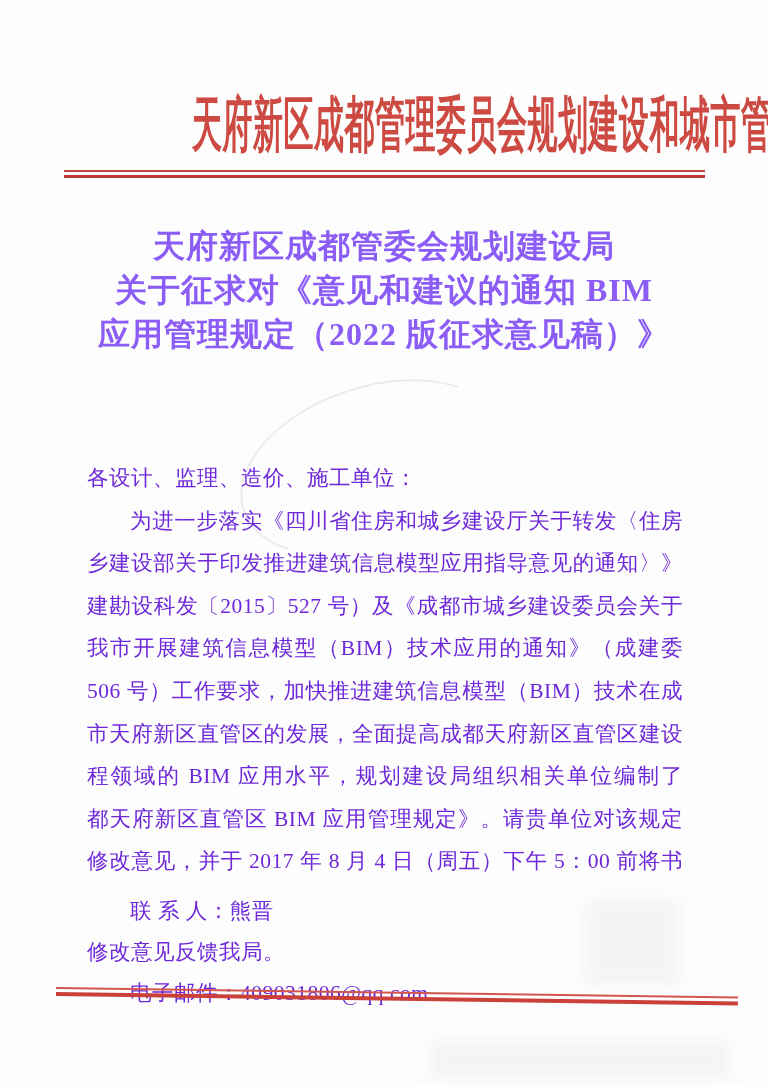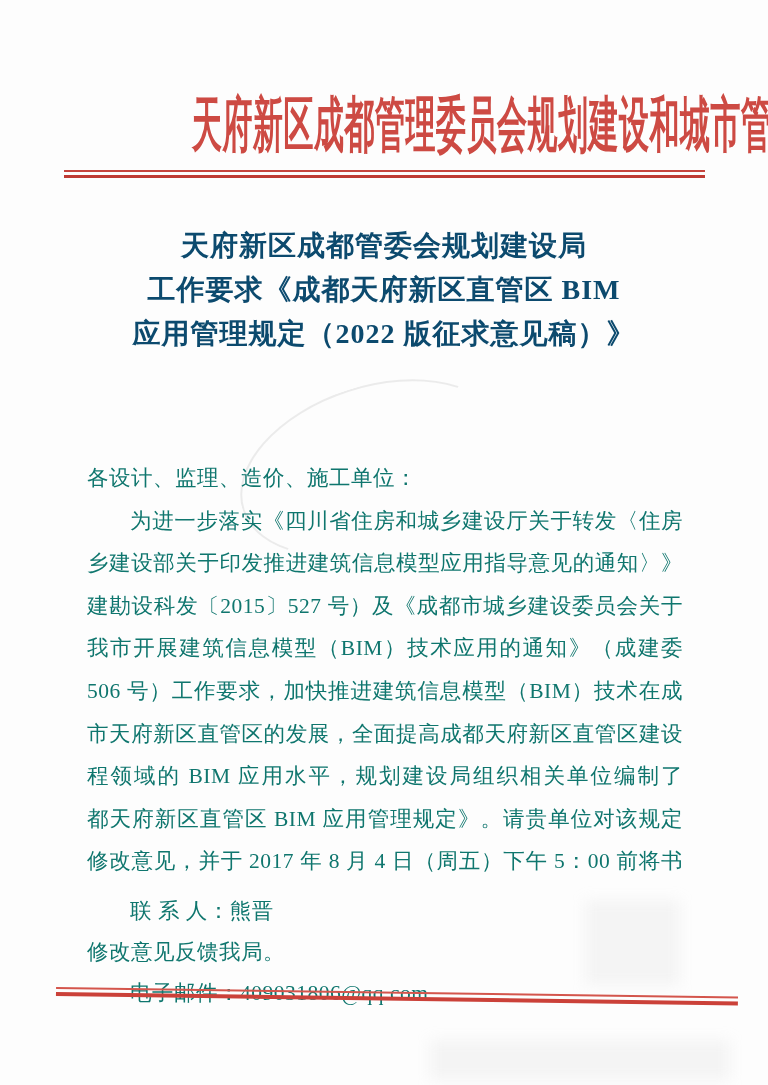--- a/index.html
+++ b/index.html
@@ -28,38 +28,38 @@
   .rule-bottom {
     top:987px; left:56px; width:682px;
     transform:rotate(0.8deg); transform-origin:left center;
   }
   .rule-bottom .r1 { background:#d4554c; }
   .rule-bottom .r2 { height:4px; background:#cb4139; margin-top:3px; }
 
   
   .doc-title {
     position:absolute; top:224px; left:0; width:768px;
-    text-align:center; color:#0c4a6e; font-weight:bold;
-    font-size:28px;
+    text-align:center; color:#8b5cf6; font-weight:bold;
+    font-size:32px;
   }
   .t-line { line-height:44px; white-space:nowrap; letter-spacing:1px; }
 
   
   .stamp {
     position:absolute; left:236px; top:386px; width:270px; height:160px;
     border:2px solid rgba(165,165,165,0.20);
     border-bottom-color:transparent; border-right-color:transparent;
     border-radius:50%;
     transform:rotate(-18deg);
   }
 
   
   .body-text {
     position:absolute; top:457px; left:87px; width:596px;
-    color:#0f766e; font-size:21.5px;
+    color:#6d28d9; font-size:21.5px;
   }
   .ln {
     height:42.6px; line-height:42.6px;
     overflow:hidden; letter-spacing:0.5px;
   }
   .j { text-align:justify; text-align-last:justify; }
   .ind { text-indent:2em; }
   .contact { height:39px; line-height:39px; }
   .contact-first { margin-top:9px; }
 
@@ -76,21 +76,21 @@
 <div class="page">
 
   <div class="lh-text">天府新区成都管理委员会规划建设和城市管理局</div>
   <div class="rule rule-top">
     <div class="r1"></div>
     <div class="r2"></div>
   </div>
 
   <div class="doc-title">
     <div class="t-line">天府新区成都管委会规划建设局</div>
-    <div class="t-line">工作要求《成都天府新区直管区 BIM</div>
+    <div class="t-line">关于征求对《意见和建议的通知 BIM</div>
     <div class="t-line">应用管理规定（2022 版征求意见稿）》</div>
   </div>
 
   <div class="stamp"></div>
 
   <div class="body-text">
     <div class="ln">各设计、监理、造价、施工单位：</div>
     <div class="ln ind j">为进一步落实《四川省住房和城乡建设厅关于转发〈住房城</div>
     <div class="ln j">乡建设部关于印发推进建筑信息模型应用指导意见的通知〉》（川</div>
     <div class="ln j">建勘设科发〔2015〕527 号）及《成都市城乡建设委员会关于在</div>

